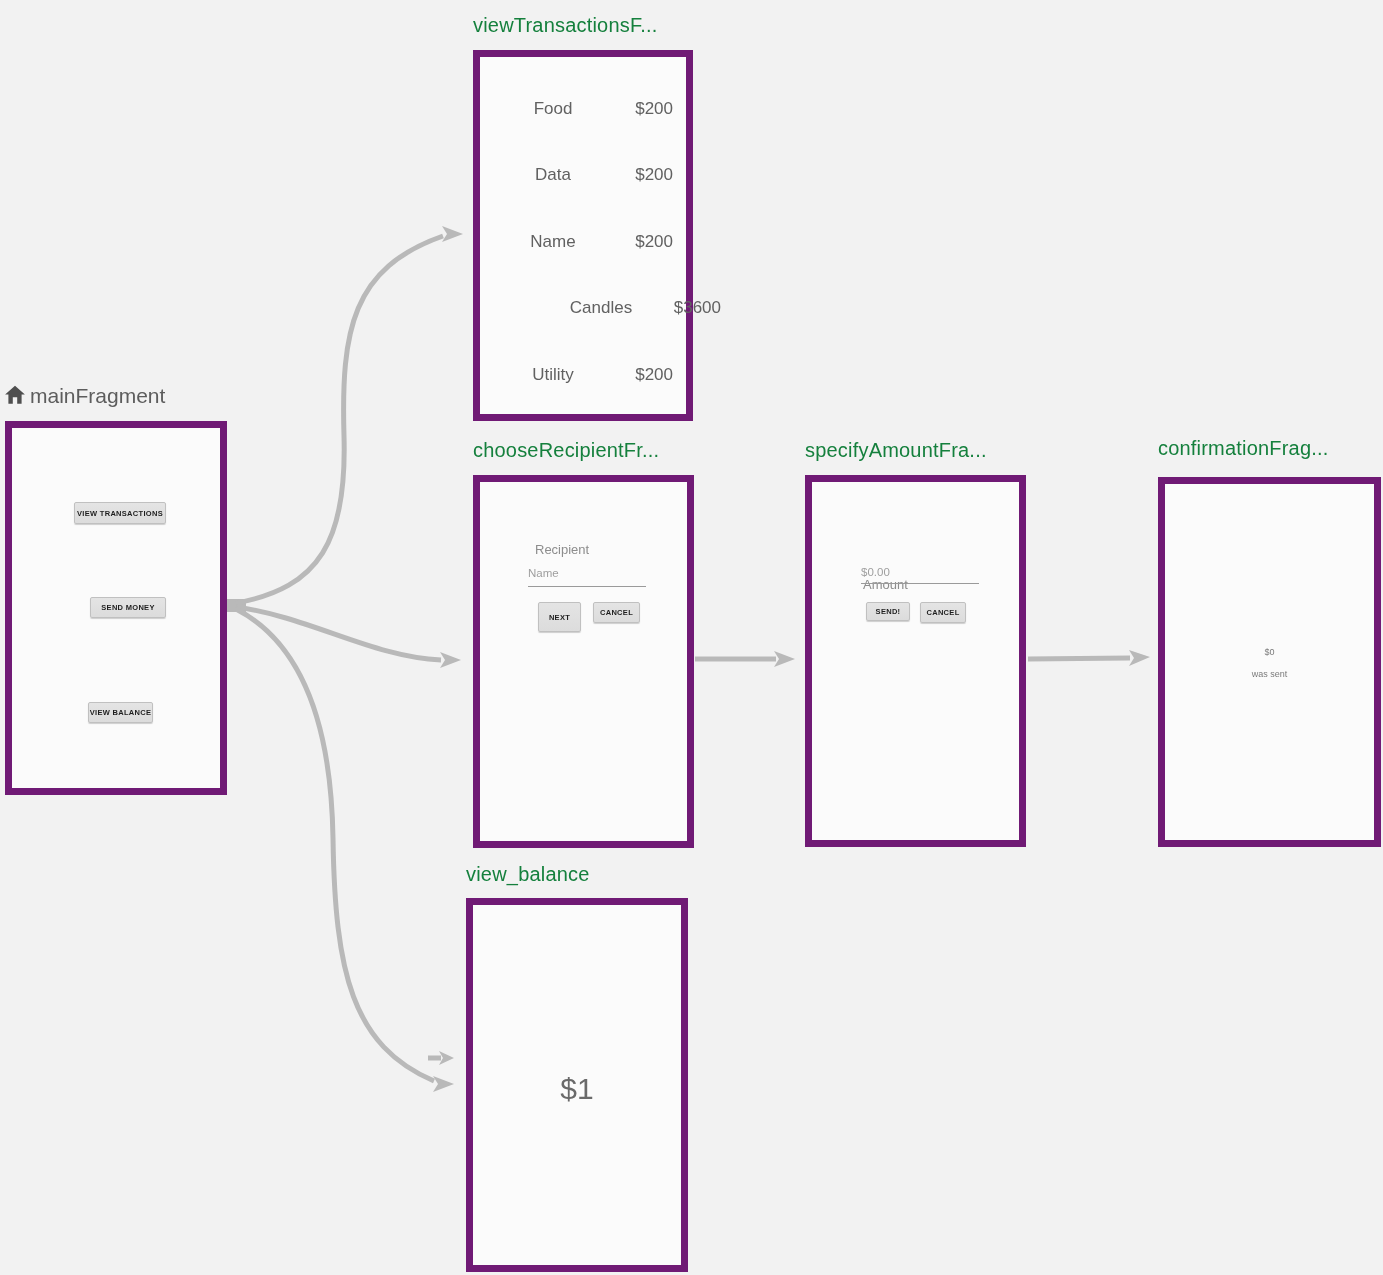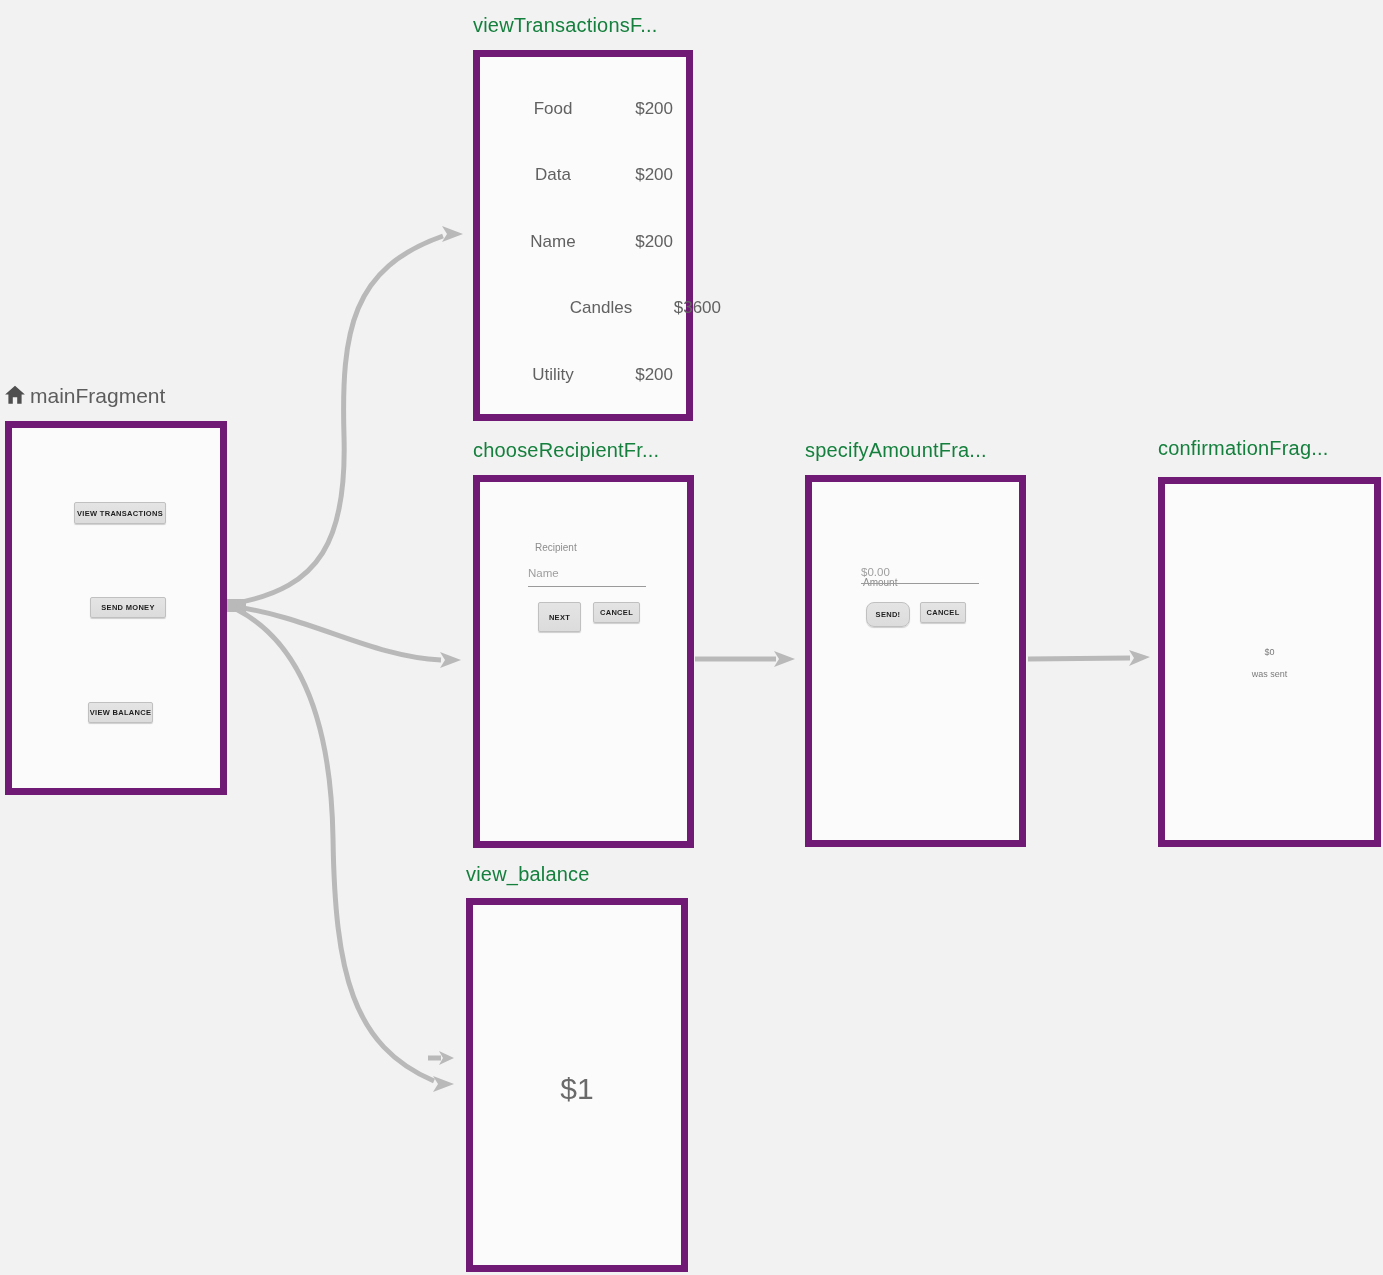--- a/index.html
+++ b/index.html
@@ -71,21 +71,21 @@
     text-align: center;
   }
   .vt-amount {
     position: absolute;
     left: 120px;
     width: 73px;
     text-align: right;
   }
   .form-label {
     position: absolute;
-    font-size: 10px;
+    font-size: 13px;
     color: #8d8d8d;
     white-space: nowrap;
   }
   .form-hint {
     position: absolute;
     font-size: 11.5px;
     color: #9e9e9e;
     white-space: nowrap;
   }
   .form-underline {
@@ -190,21 +190,21 @@
     <div class="form-underline" style="left:48px; top:104px; width:118px;"></div>
     <div class="abtn" style="left:58px; top:120px; width:43px; height:30px;">NEXT</div>
     <div class="abtn" style="left:113px; top:120px; width:47px; height:21px;">CANCEL</div>
   </div>
 
   <div class="frag-title" style="left:805px; top:439px;">specifyAmountFra...</div>
   <div class="frame" style="left:805px; top:475px; width:221px; height:372px;">
     <div class="form-label" style="left:51px; top:59px;margin-top:36px;">Amount</div>
     <div class="form-hint" style="left:49px; top:84px;">$0.00</div>
     <div class="form-underline" style="left:49px; top:101px; width:118px;"></div>
-    <div class="abtn" style="left:54px; top:120px; width:44px; height:25px;border-radius:8px;">SEND!</div>
+    <div class="abtn" style="left:54px; top:120px; width:44px; height:19px;">SEND!</div>
     <div class="abtn" style="left:108px; top:120px; width:46px; height:21px;">CANCEL</div>
   </div>
 
   <div class="frag-title" style="left:1158px; top:437px;">confirmationFrag...</div>
   <div class="frame" style="left:1158px; top:477px; width:223px; height:370px;">
     <div class="small-text" style="top:163px;">$0</div>
     <div class="small-text" style="top:185px;">was sent</div>
   </div>
 
   <div class="frag-title" style="left:466px; top:863px;">view_balance</div>

